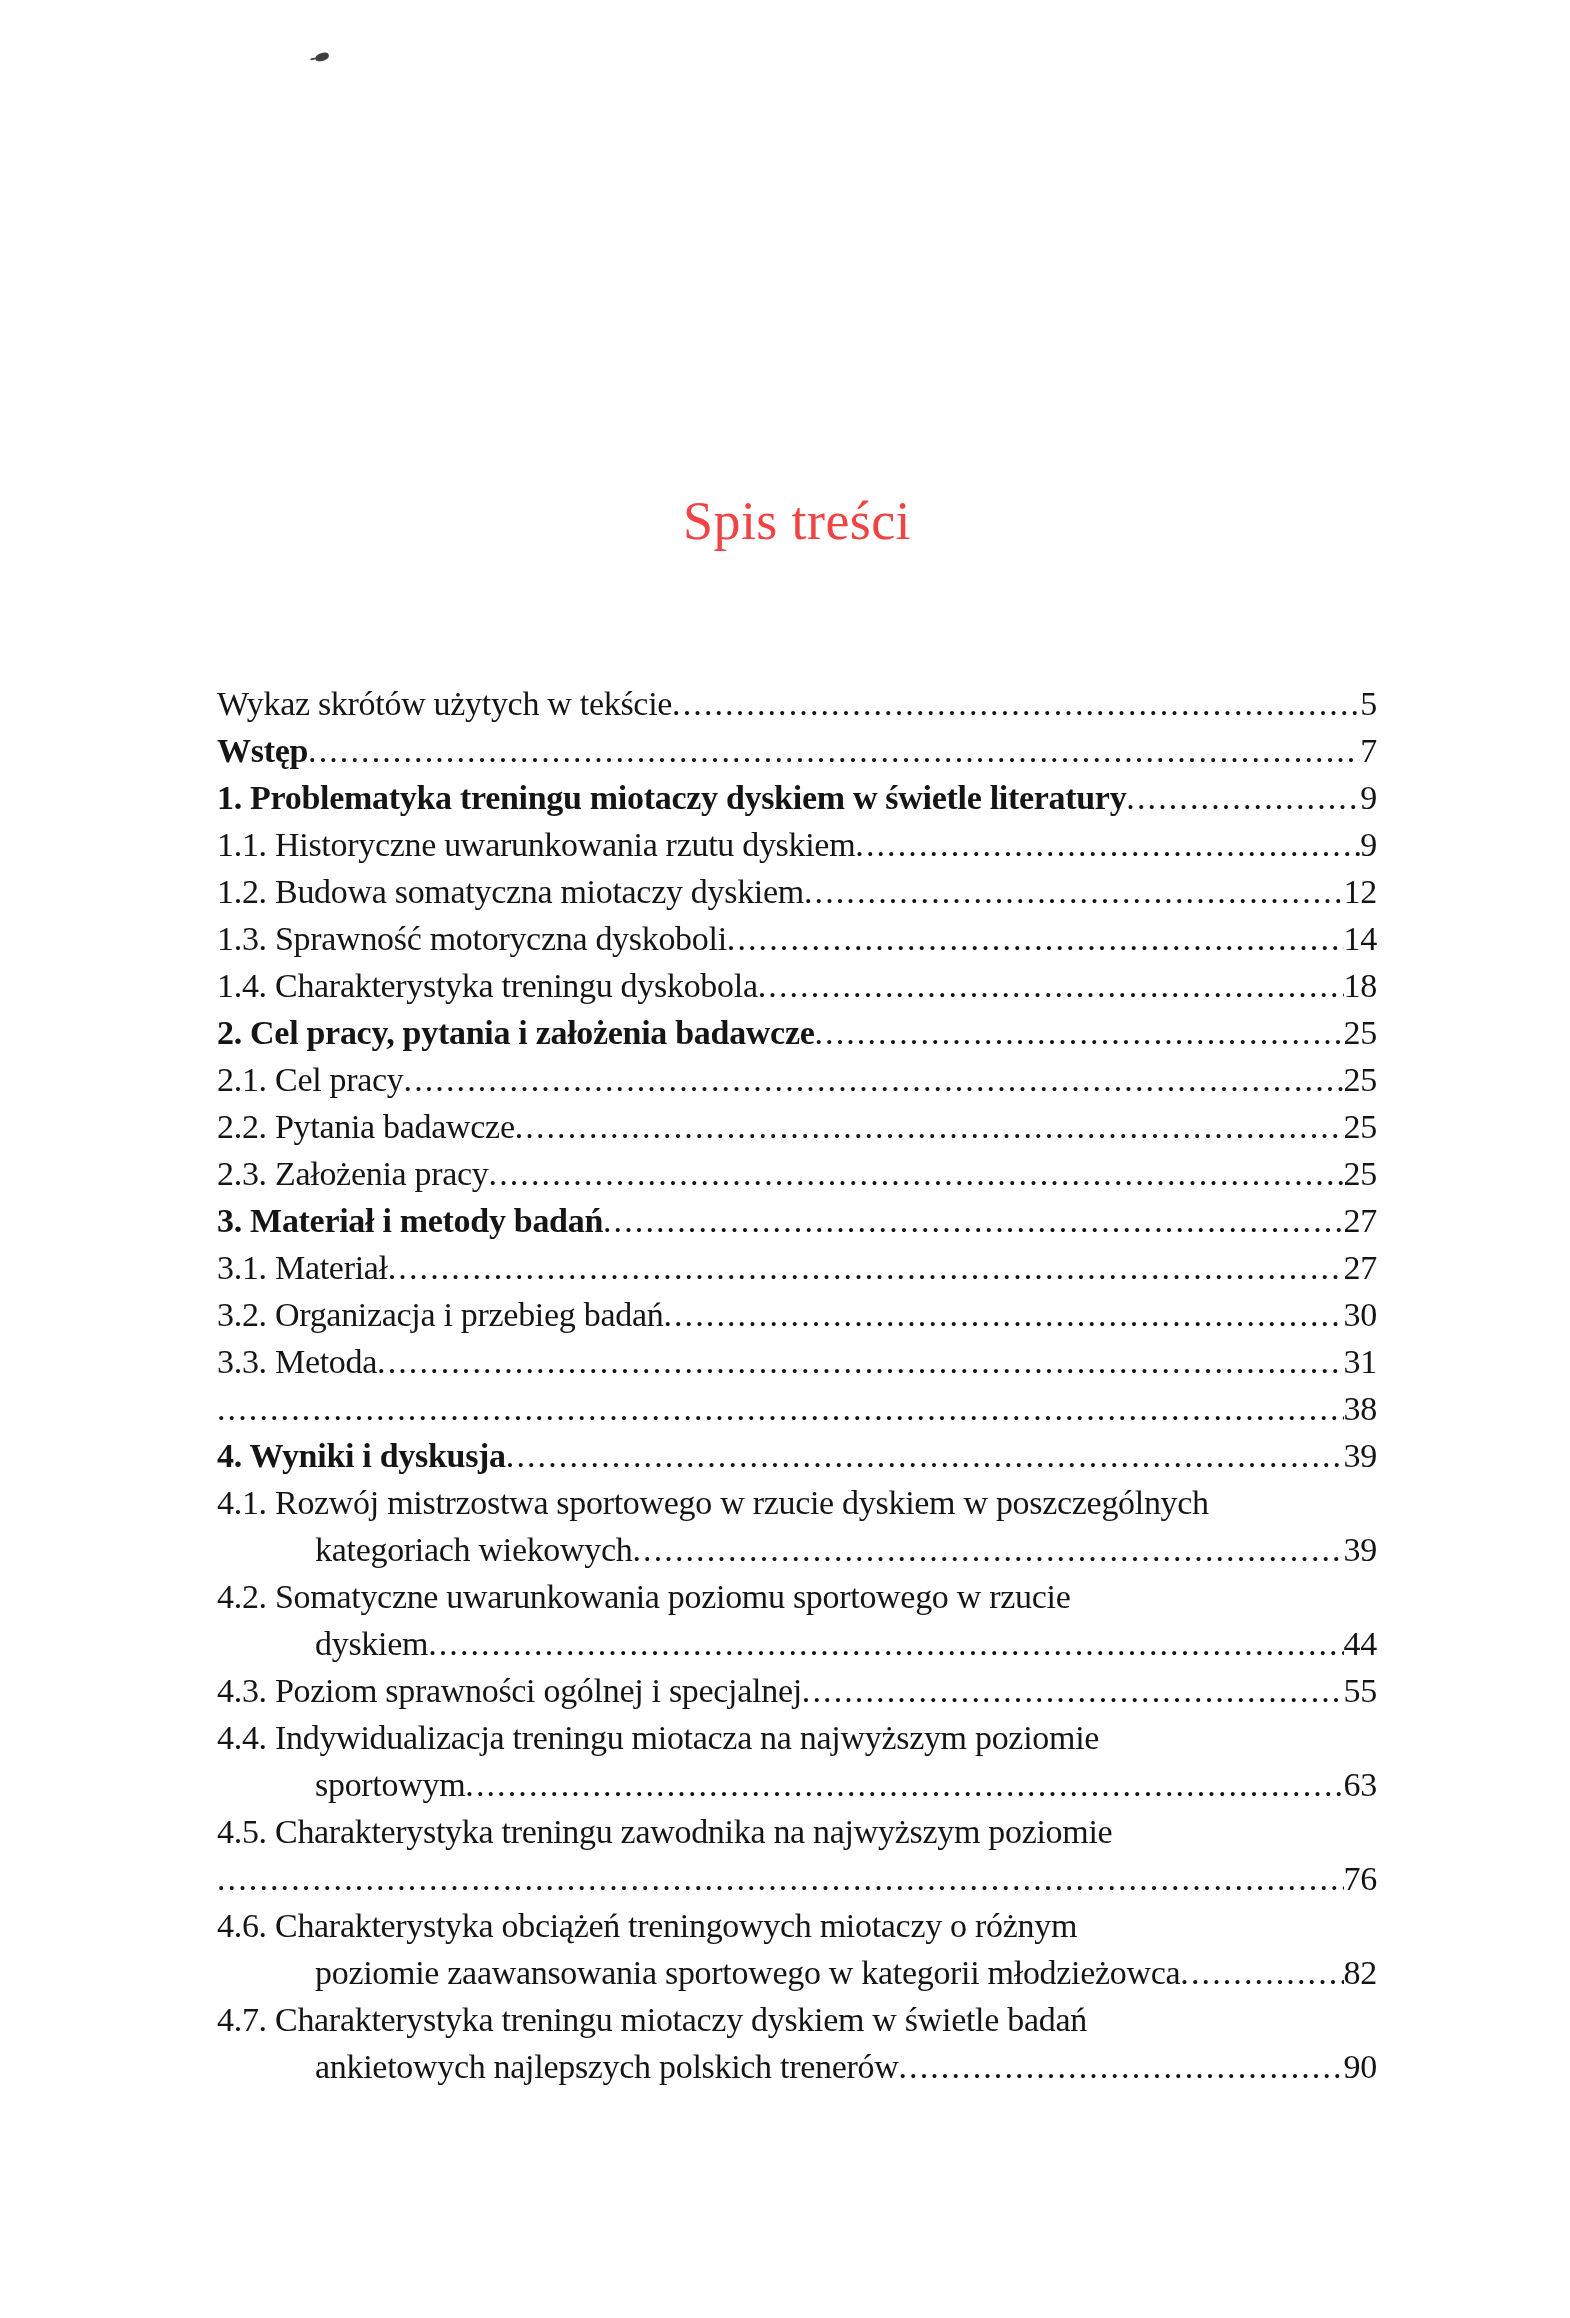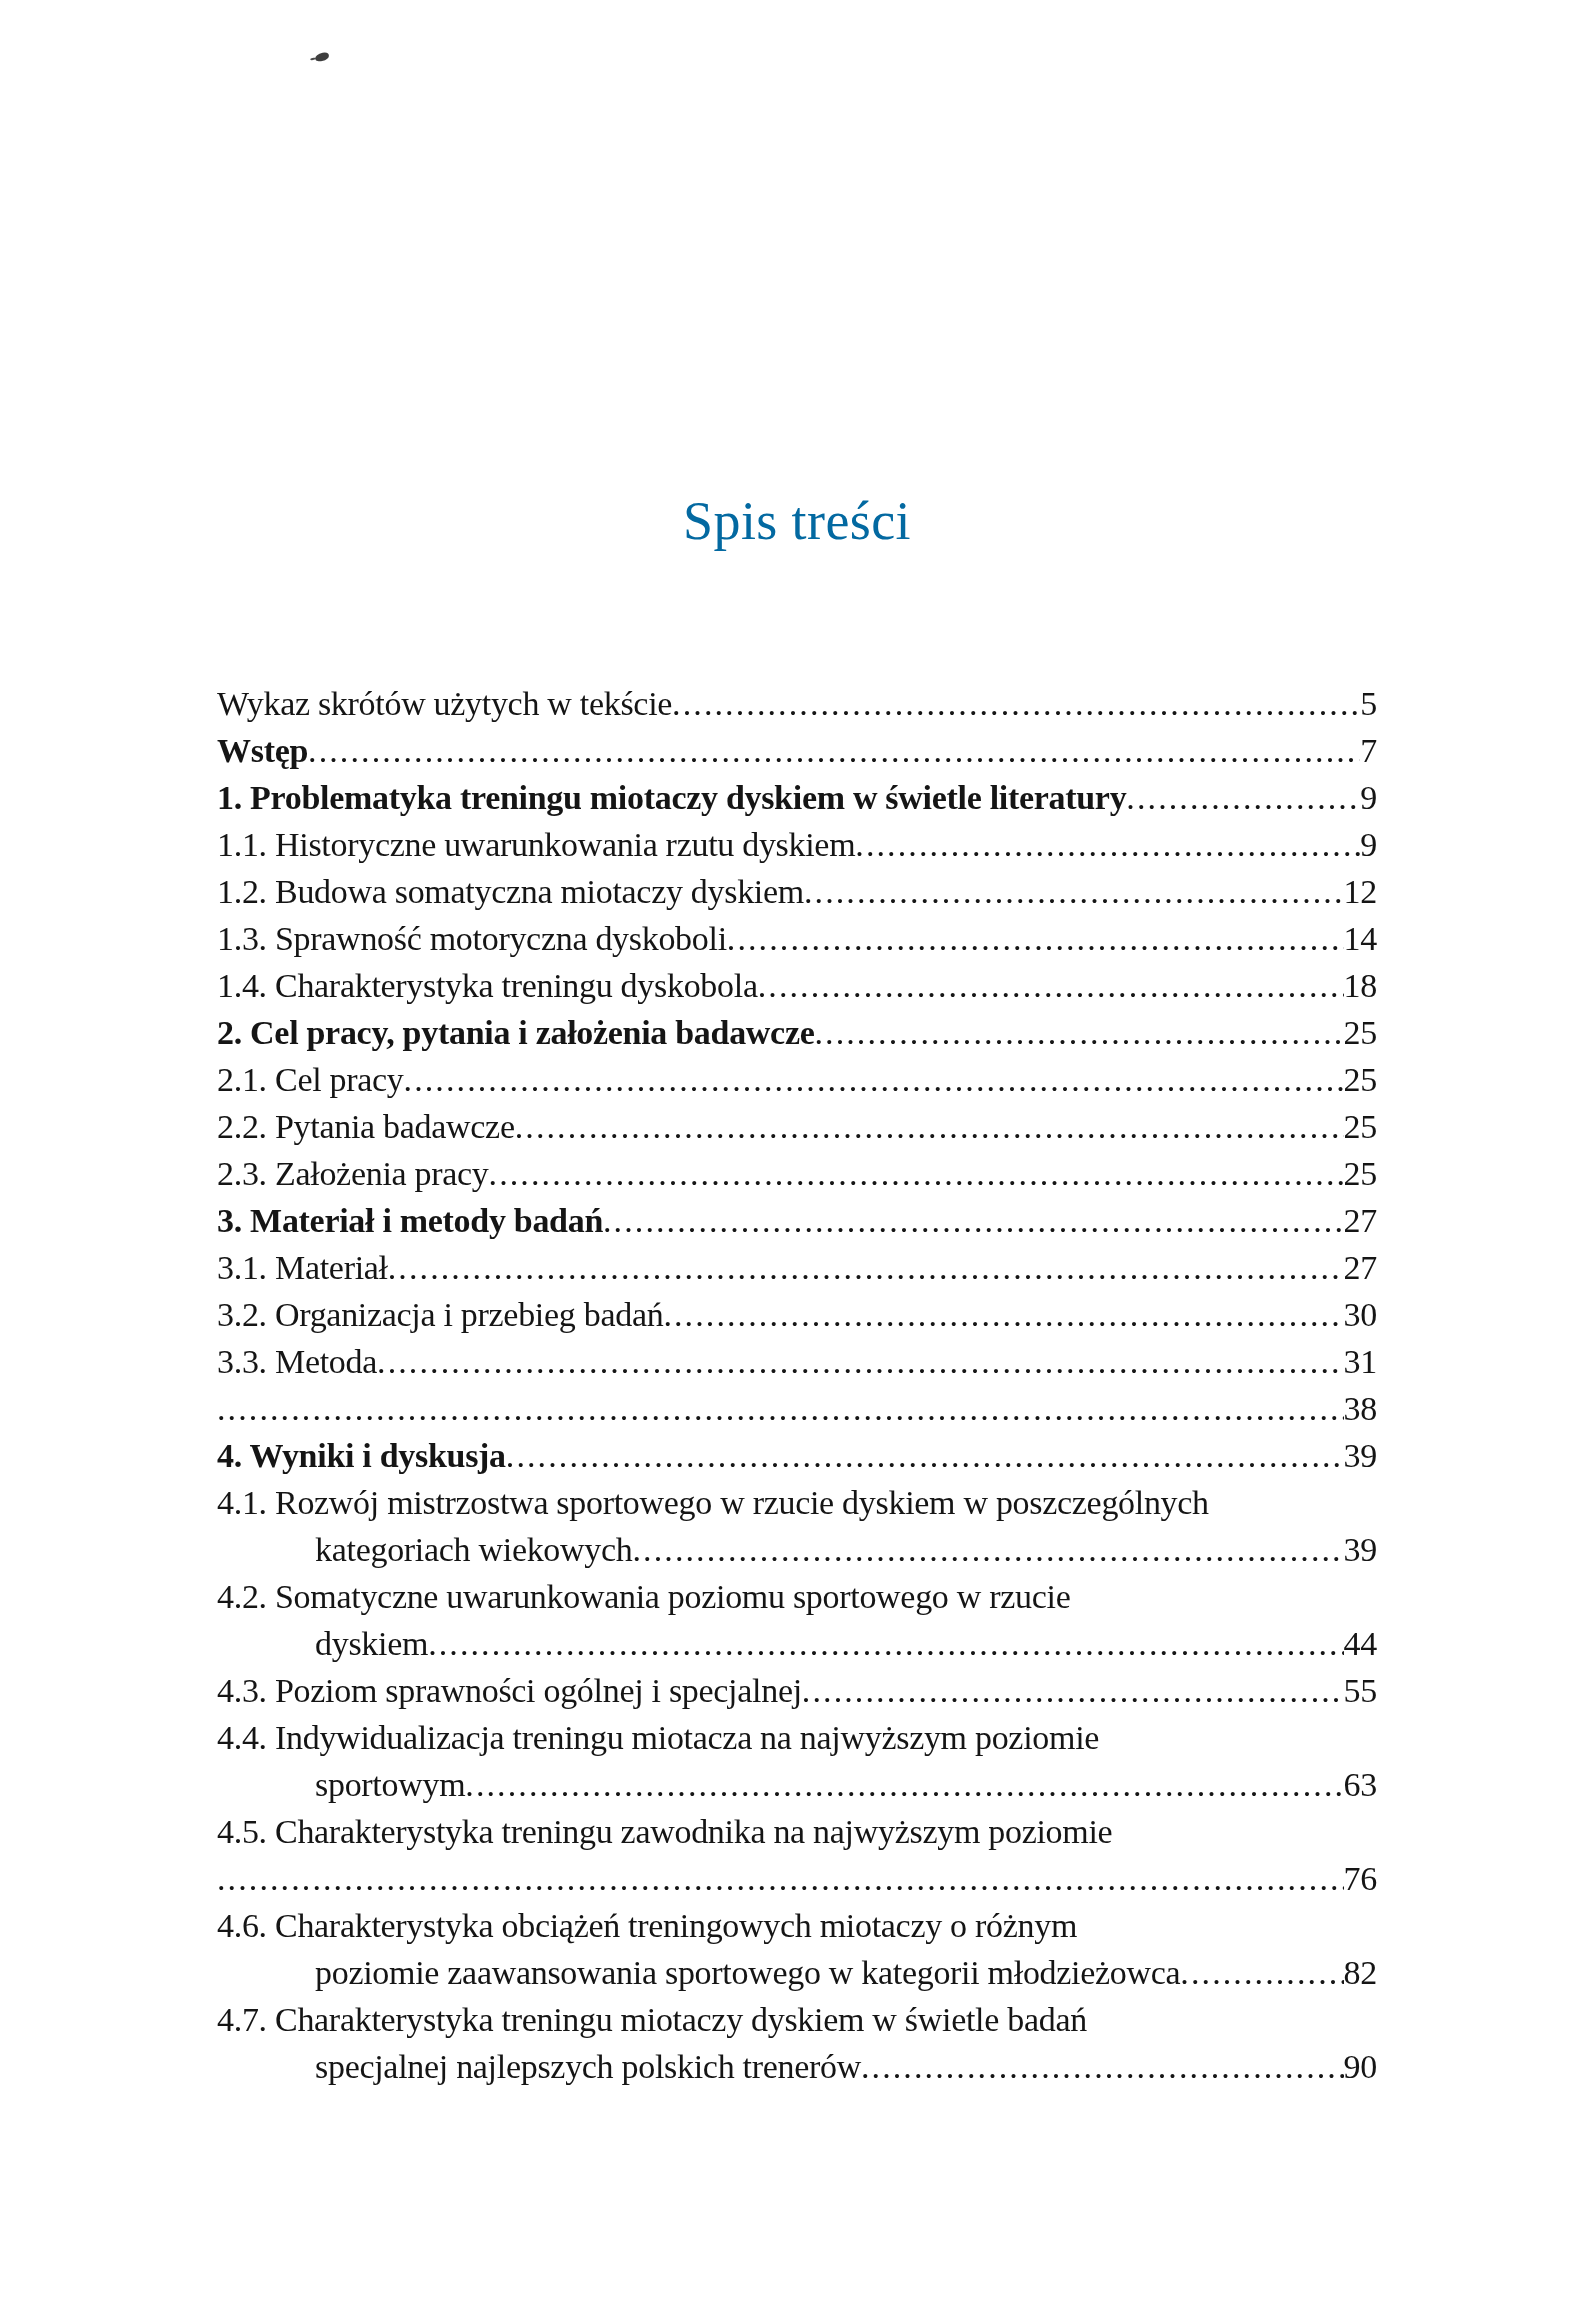--- a/index.html
+++ b/index.html
@@ -42,21 +42,21 @@
     position: absolute;
     top: 490px;
     left: 217px;
     width: 1160px;
     margin: 0;
     font-size: 54px;
     font-weight: 400;
     line-height: 1.15;
     text-align: center;
     letter-spacing: 0.4px;
-    color: #0369a1;
+    color: #ef4444;
   }
   .toc {
     position: absolute;
     top: 680px;
     left: 217px;
     width: 1160px;
     font-size: 34px;
     letter-spacing: -0.3px;
   }
   .toc-row {
@@ -221,19 +221,19 @@
       </div>
       <div class="toc-row">
         <span class="lbl cont">poziomie zaawansowania sportowego w kategorii młodzieżowca</span>
         <span class="dots">................................................................................................................................................................</span>
         <span class="pg">82</span>
       </div>
       <div class="toc-row">
         <span class="lbl i1">4.7. Charakterystyka treningu miotaczy dyskiem w świetle badań</span>
       </div>
       <div class="toc-row">
-        <span class="lbl cont">specjalnej najlepszych polskich trenerów</span>
+        <span class="lbl cont">ankietowych najlepszych polskich trenerów</span>
         <span class="dots">................................................................................................................................................................</span>
         <span class="pg">90</span>
       </div>
     </div>
 </div>
 
 
 </body></html>

